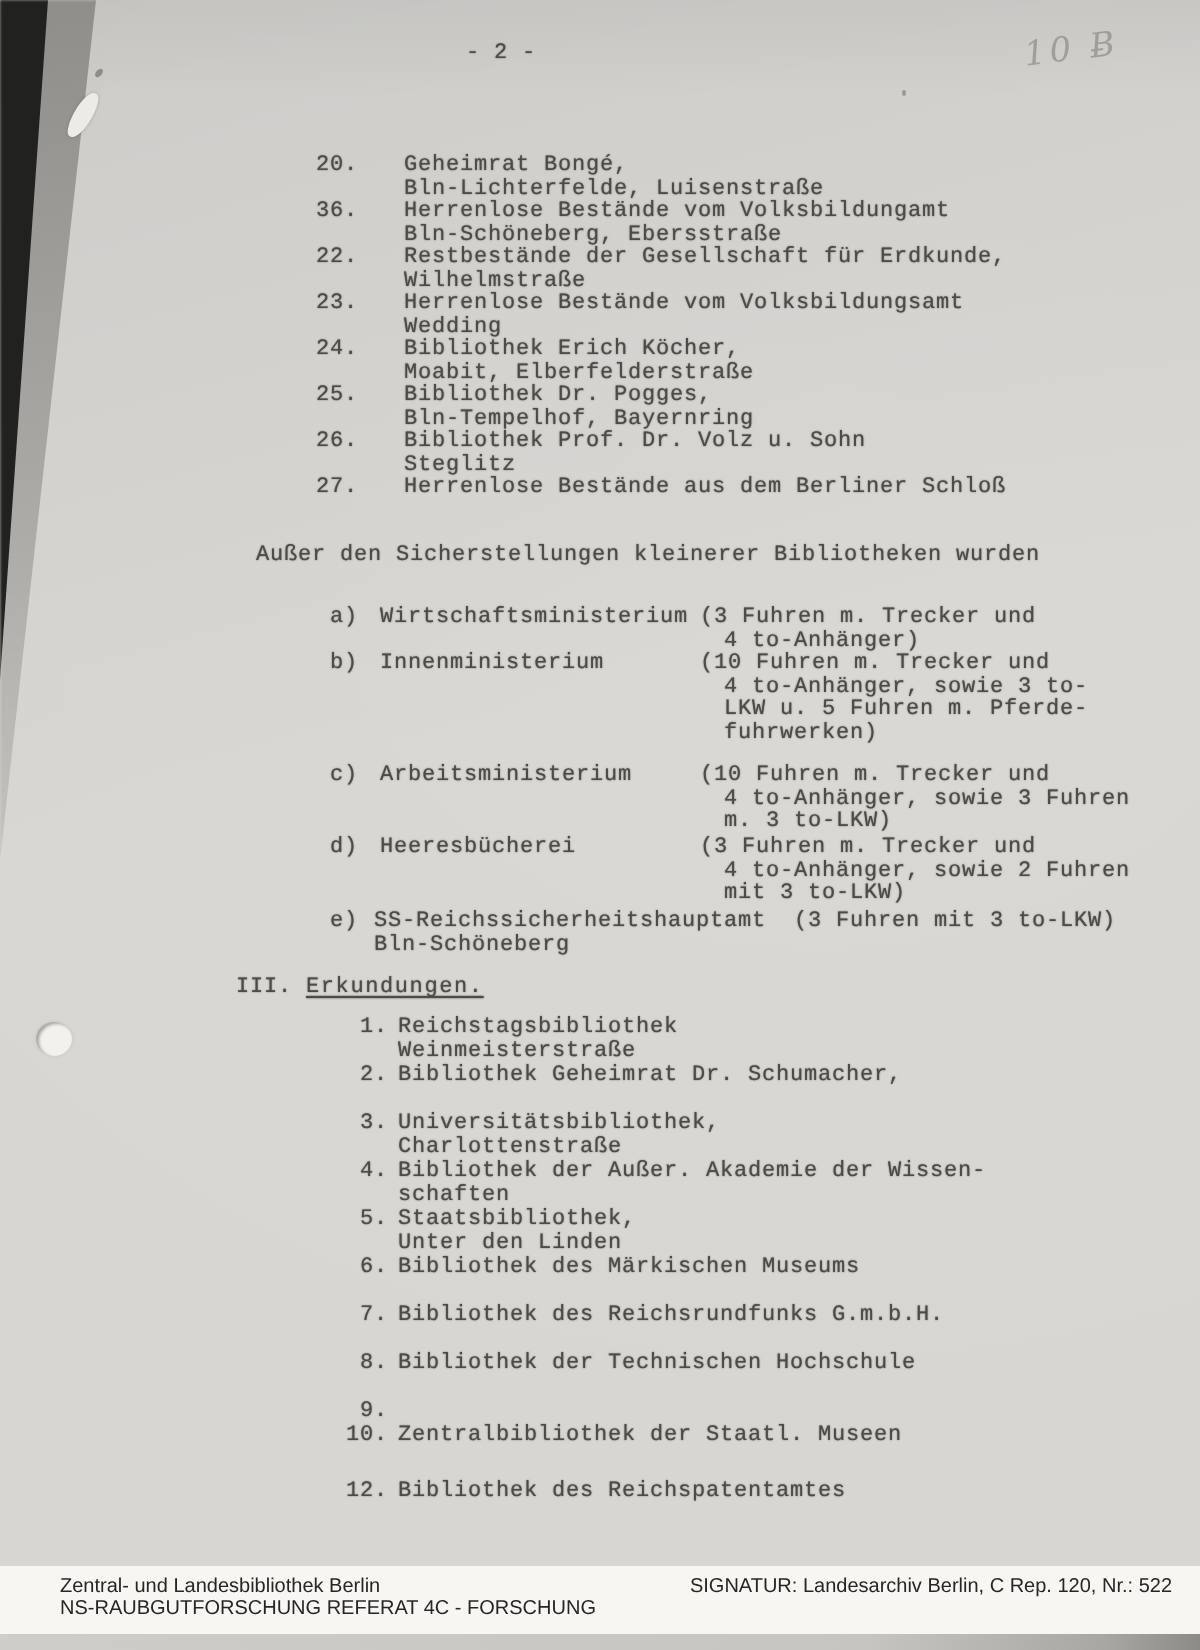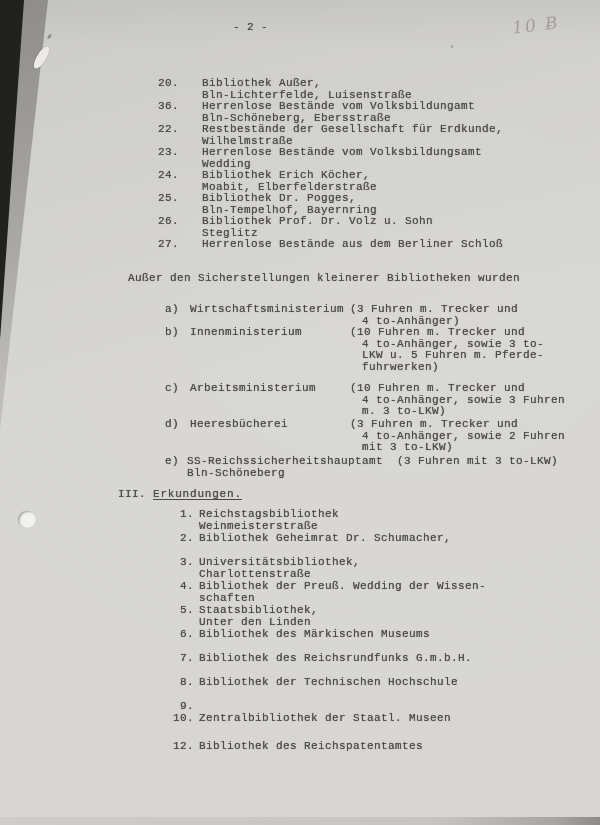--- a/index.html
+++ b/index.html
@@ -90,21 +90,21 @@
   <div class="speck"></div>
   <div class="hole"></div>
 
   <div class="page-number tw">- 2 -</div>
   <div class="handwritten">10 Ƀ</div>
 
   <div class="secured-list">
     <div class="s-item">
       <span class="s-num tw">20.</span>
       <span>
-          <div class="line tw">Bibliothek Außer,</div>
+          <div class="line tw">Geheimrat Bongé,</div>
           <div class="line tw">Bln-Lichterfelde, Luisenstraße</div>
         </span>
     </div>
     <div class="s-item">
       <span class="s-num tw">36.</span>
       <span>
           <div class="line tw">Herrenlose Bestände vom Volksbildungamt</div>
           <div class="line tw">Bln-Schöneberg, Ebersstraße</div>
         </span>
     </div>
@@ -221,21 +221,21 @@
     <div class="e-item gap">
       <span class="e-num tw">3.</span>
       <span>
           <div class="line tw">Universitätsbibliothek,</div>
           <div class="line tw">Charlottenstraße</div>
         </span>
     </div>
     <div class="e-item">
       <span class="e-num tw">4.</span>
       <span>
-          <div class="line tw">Bibliothek der Preuß. Wedding der Wissen-</div>
+          <div class="line tw">Bibliothek der Außer. Akademie der Wissen-</div>
           <div class="line tw">schaften</div>
         </span>
     </div>
     <div class="e-item">
       <span class="e-num tw">5.</span>
       <span>
           <div class="line tw">Staatsbibliothek,</div>
           <div class="line tw">Unter den Linden</div>
         </span>
     </div>
@@ -267,14 +267,21 @@
         </span>
     </div>
     <div class="e-item gap-lg">
       <span class="e-num tw">12.</span>
       <span>
           <div class="line tw">Bibliothek des Reichspatentamtes</div>
         </span>
     </div>
   </div>
 
+  <div class="footer-band">
+    <div class="f-left">
+      <div>Zentral- und Landesbibliothek Berlin</div>
+      <div>NS-RAUBGUTFORSCHUNG REFERAT 4C - FORSCHUNG</div>
+    </div>
+    <div class="f-right">SIGNATUR: Landesarchiv Berlin, C Rep. 120, Nr.: 522</div>
+  </div>
   <div class="scan-bottom"></div>
 </div>
 
 </body></html>

